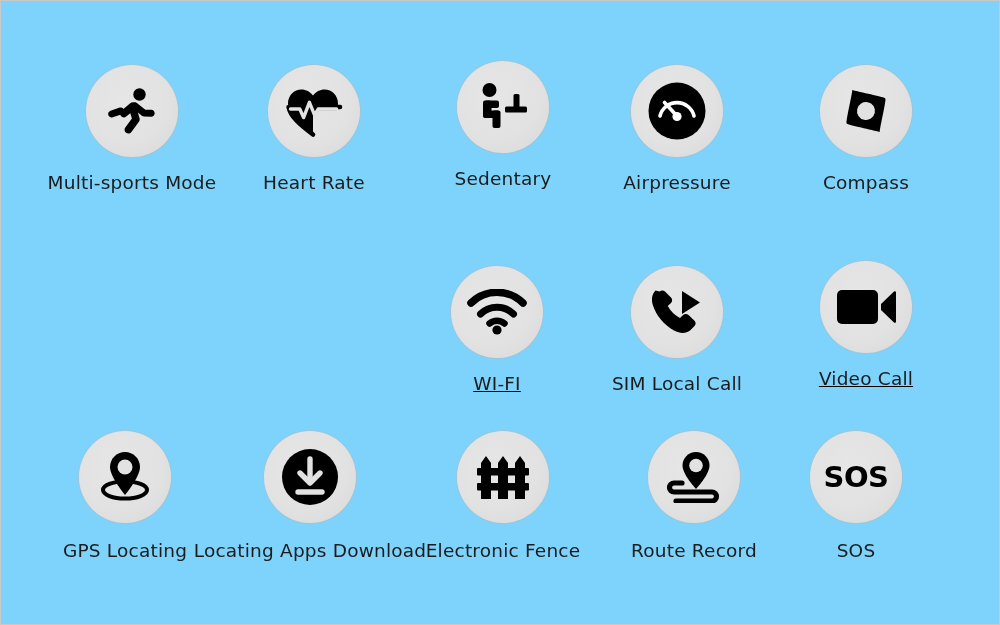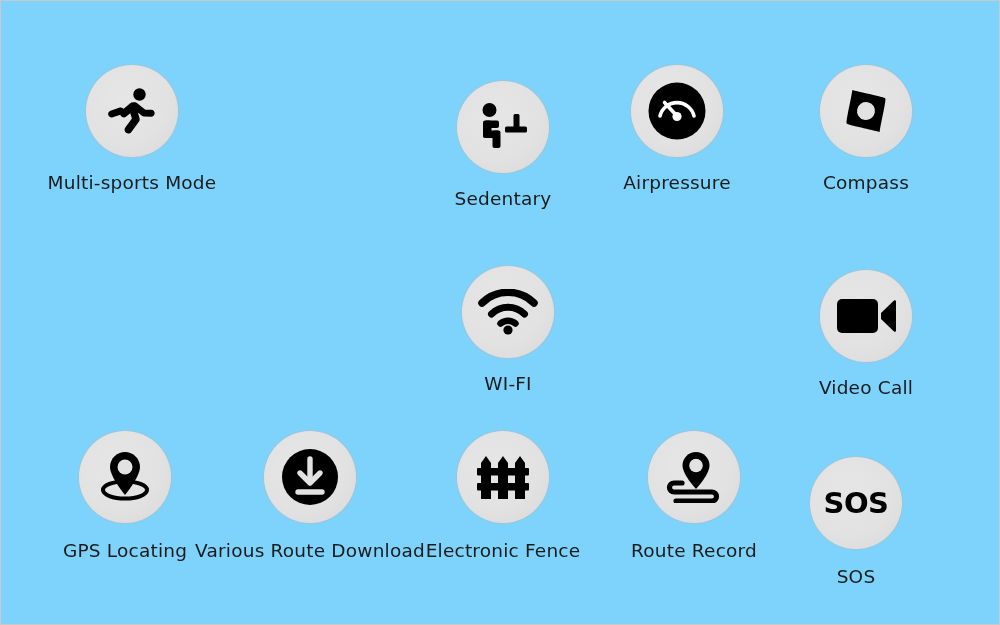--- a/index.html
+++ b/index.html
@@ -79,22 +79,32 @@
           <g fill="#000">
             <circle cx="35.5" cy="11.5" r="6.2"></circle>
             <path d="M30.5 19.5c-1.6-0.4-3.3 0-4.6 1.1l-8.5 7.2c-1.6 1.3-1.8 3.7-0.5 5.3 1.3 1.6 3.7 1.8 5.3 0.5l4.1-3.4 1.6 5.3-6.6 8.9c-1.3 1.7-0.9 4 0.8 5.3 1.7 1.3 4 0.9 5.3-0.8l7.5-10.1c0.8-1.1 1-2.5 0.6-3.8l-1.6-5.4 4 3.2c0.6 0.5 1.4 0.8 2.2 0.8l7.1 0.1c1.9 0 3.5-1.5 3.5-3.4 0-1.9-1.5-3.5-3.4-3.5l-5.9-0.1-7.9-6.3c-0.9-0.7-1.9-1.2-2.9-1.4z"></path>
             <path d="M15.8 24.6l-9.3 3.1c-1.8 0.6-2.8 2.6-2.2 4.4 0.6 1.8 2.6 2.8 4.4 2.2l9.3-3.1c1.8-0.6 2.8-2.6 2.2-4.4-0.6-1.8-2.6-2.8-4.4-2.2z"></path>
           </g>
         </svg>
       </div>
       <div class="feature-label">Multi-sports Mode</div>
     </div>
 
-
-    <div class="feature row1" style="left:402px; top:80px;">
+    <div class="feature row1" style="left:213px; top:64px;">
+      <div class="icon-circle">
+        <svg width="58" height="54" viewBox="0 0 58 54" aria-hidden="true">
+          <path fill="#000" d="M28 50.5 C12 38.5 3 31 3 19.5 C3 11.5 9 5.5 16.5 5.5 C21 5.5 25.2 7.8 28 11.6 C30.8 7.8 35 5.5 39.5 5.5 C47 5.5 53 11.5 53 19.5 C53 21.9 52.6 24.1 51.8 26.2 L28 26.2 Z"></path>
+          <path fill="none" stroke="#000" stroke-width="4.6" stroke-linecap="round" stroke-linejoin="round" d="M28 50.5 C14.5 40.2 5.5 32.5 3.6 23 L14 23 L18.5 33 L24.5 16.5 L29.5 29 L33.5 23 L55 23"></path>
+          <path fill="none" stroke="#e2e2e2" stroke-width="3.4" stroke-linecap="round" stroke-linejoin="round" d="M5.5 25 L14.8 25 L18.6 33.6 L24.4 18.3 L29.6 31.2 L33.2 25 L51.5 25"></path>
+        </svg>
+      </div>
+      <div class="feature-label">Heart Rate</div>
+    </div>
+
+    <div class="feature row1" style="left:402px; top:60px;">
       <div class="icon-circle">
         <svg width="52" height="52" viewBox="0 0 52 52" aria-hidden="true">
           <g fill="#000">
             <circle cx="12.5" cy="9" r="7"></circle>
             <rect x="6" y="19.5" width="8.5" height="17" rx="2"></rect>
             <rect x="6" y="29.5" width="16.5" height="7.5" rx="2"></rect>
             <rect x="15.5" y="29.5" width="8" height="17.5" rx="2"></rect>
             <rect x="7.5" y="19.5" width="14.5" height="7.5" rx="2"></rect>
             <rect x="36.5" y="13" width="6" height="15" rx="1.5"></rect>
             <rect x="28" y="25.5" width="22" height="6" rx="1.5"></rect>
@@ -123,36 +133,45 @@
           <path d="M14 36 A17.5 17.5 0 0 1 48 36" fill="none" stroke="#fff" stroke-width="3.6" stroke-linecap="round"></path>
           <path d="M31 36 L18.5 22.5" fill="none" stroke="#fff" stroke-width="3.6" stroke-linecap="round"></path>
           <circle cx="31" cy="36.5" r="4.6" fill="#fff"></circle>
         </svg>
       </div>
       <div class="feature-label">Airpressure</div>
     </div>
 
 
 
-    <div class="feature row2" style="left:407px; top:265px;">
+    <div class="feature row2" style="left:396px; top:265px;text-decoration:underline;">
       <div class="icon-circle">
         <svg width="60" height="46" viewBox="0 0 60 46" aria-hidden="true">
           <g fill="none" stroke="#000" stroke-linecap="round">
             <path d="M4 14 A37 37 0 0 1 56 14" stroke-width="7.5"></path>
             <path d="M13.5 25 A23.5 23.5 0 0 1 46.5 25" stroke-width="7"></path>
             <path d="M22.5 34.5 A11.5 11.5 0 0 1 37.5 34.5" stroke-width="6.5"></path>
           </g>
           <circle cx="30" cy="41" r="4.6" fill="#000"></circle>
         </svg>
       </div>
       <div class="feature-label">WI-FI</div>
     </div>
 
-
-    <div class="feature row2" style="left:765px; top:269px;">
+    <div class="feature row2" style="left:576px; top:265px;">
+      <div class="icon-circle">
+        <svg width="56" height="56" viewBox="0 0 56 56" aria-hidden="true">
+          <path fill="#000" d="M6.5 6.5 C3 10 2 15.5 4 21.5 C7 31 15 41 25 46.5 C31 49.8 37 49.8 41 46.5 L45.5 42 C47 40.5 47 38.2 45.5 36.7 L39.5 31 C38 29.5 35.6 29.5 34.1 31 L31 34 C26 31.5 21.5 27 18.8 22 L22 18.9 C23.5 17.4 23.5 15 22 13.5 L16 7.5 C14.5 6 12.2 6 10.7 7.5 Z"></path>
+          <path fill="#000" d="M33 7 L51 18.5 L33 30 Z"></path>
+        </svg>
+      </div>
+      <div class="feature-label">SIM Local Call</div>
+    </div>
+
+    <div class="feature row2" style="left:765px; top:260px;text-decoration:underline;">
       <div class="icon-circle">
         <svg width="60" height="40" viewBox="0 0 60 40" aria-hidden="true">
           <rect x="1" y="3" width="41" height="34" rx="5" fill="#000"></rect>
           <path fill="#000" d="M45 17 L58 4.5 C59 3.8 60 4.4 60 5.6 L60 34.4 C60 35.6 59 36.2 58 35.5 L45 23 Z"></path>
         </svg>
       </div>
       <div class="feature-label">Video Call</div>
     </div>
 
     <div class="feature row3" style="left:24px; top:430px;">
@@ -170,21 +189,21 @@
       <div class="icon-circle">
         <svg width="60" height="60" viewBox="0 0 60 60" aria-hidden="true">
           <circle cx="30" cy="30" r="28" fill="#000"></circle>
           <g fill="none" stroke="#e2e2e2" stroke-width="5.4" stroke-linecap="round" stroke-linejoin="round">
             <path d="M30 12 L30 34"></path>
             <path d="M20 26 L30 36 L40 26"></path>
             <path d="M18 45 L42 45"></path>
           </g>
         </svg>
       </div>
-      <div class="feature-label">Various Route Download</div>
+      <div class="feature-label">Locating Apps Download</div>
     </div>
 
     <div class="feature row3" style="left:402px; top:430px;">
       <div class="icon-circle">
         <svg width="54" height="52" viewBox="0 0 54 52" aria-hidden="true">
           <g fill="#000">
             <path d="M5 12 L10 5 L15 12 L15 48 L5 48 Z"></path>
             <path d="M22 12 L27 5 L32 12 L32 48 L22 48 Z"></path>
             <path d="M39 12 L44 5 L49 12 L49 48 L39 48 Z"></path>
             <rect x="1" y="17" width="52" height="7.5" rx="1"></rect>
@@ -199,21 +218,21 @@
       <div class="icon-circle">
         <svg width="56" height="52" viewBox="0 0 56 52" aria-hidden="true">
           <path fill="#000" d="M30 1 C22.5 1 16.5 7 16.5 14.5 C16.5 23.5 30 38 30 38 C30 38 43.5 23.5 43.5 14.5 C43.5 7 37.5 1 30 1 Z"></path>
           <circle cx="30" cy="14.5" r="6.8" fill="#e2e2e2"></circle>
           <path fill="none" stroke="#000" stroke-width="5.2" stroke-linecap="round" stroke-linejoin="round" d="M16 32 L8 32 A4.5 4.5 0 0 0 8 41 L46 41 A4.5 4.5 0 0 1 46 50 L10 50"></path>
         </svg>
       </div>
       <div class="feature-label">Route Record</div>
     </div>
 
-    <div class="feature row3" style="left:755px; top:456px;">
+    <div class="feature row3" style="left:755px; top:430px;">
       <div class="icon-circle">
         <span class="sos-text">SOS</span>
       </div>
       <div class="feature-label">SOS</div>
     </div>
 
   </div>
 </div>
 
 </body></html>

